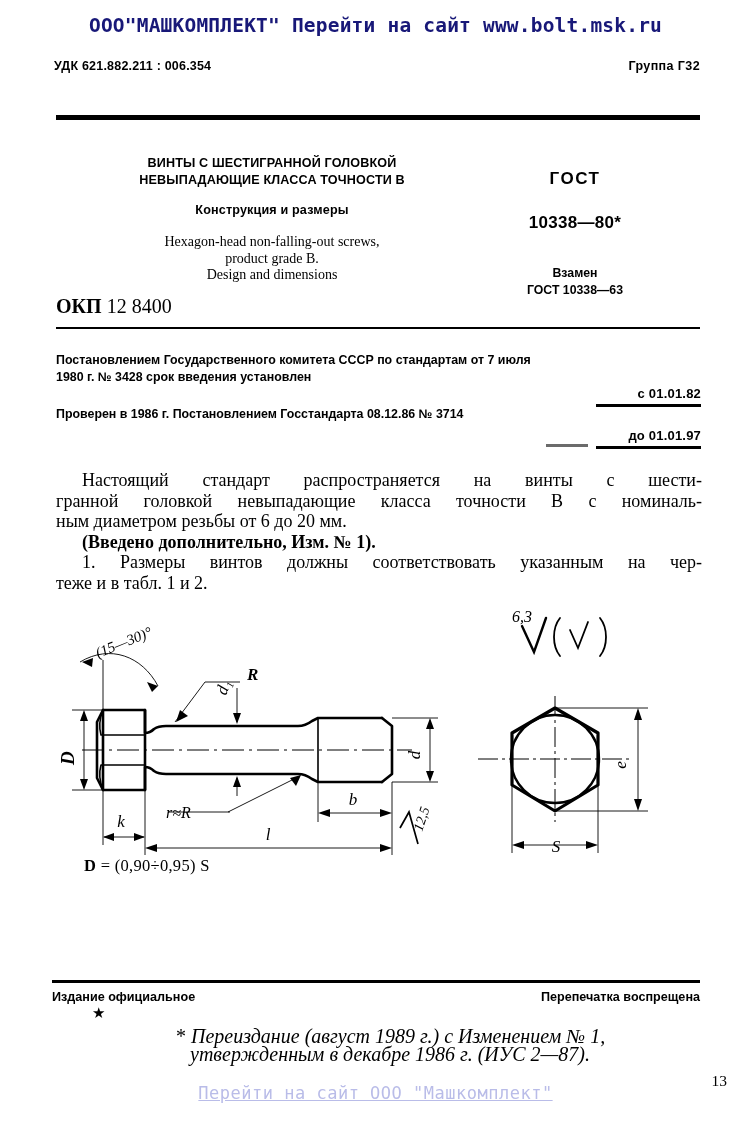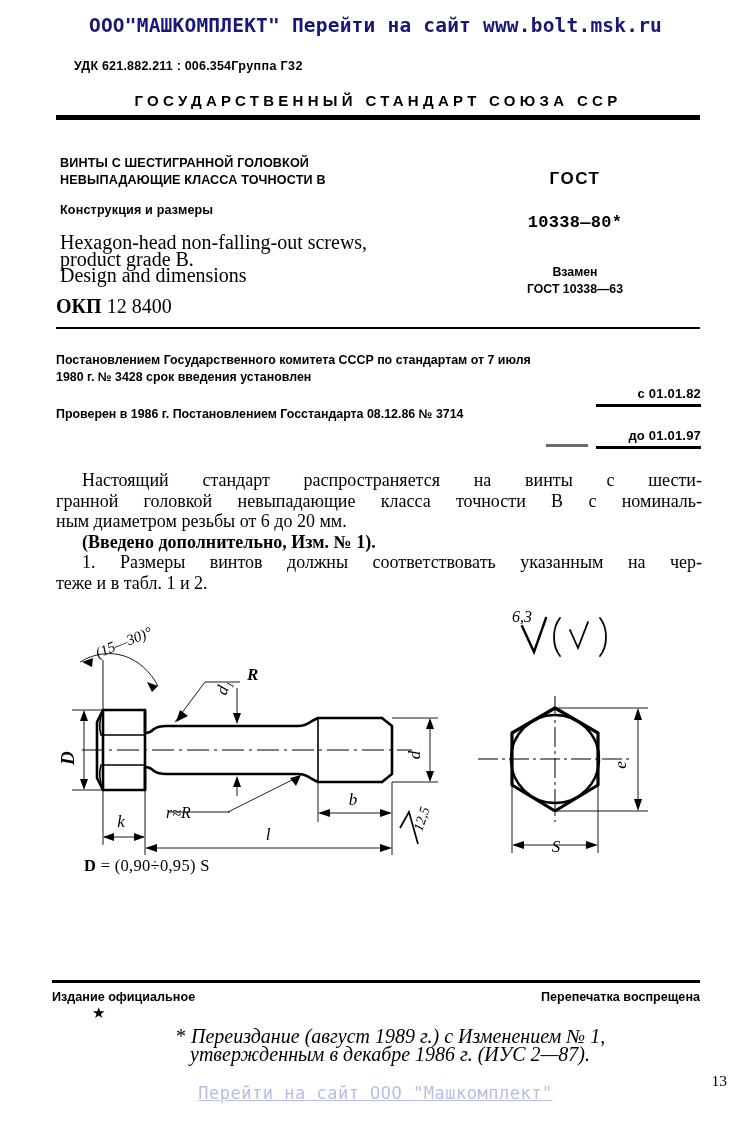--- a/index.html
+++ b/index.html
@@ -38,26 +38,25 @@
     white-space: nowrap;
   }
 
   
   .udk-row {
     position: absolute;
     top: 59px;
     left: 54px;
     width: 646px;
     display: flex;
-    justify-content: flex-start;
+    justify-content: space-between;
     align-items: baseline;
     font-family: "Liberation Sans", sans-serif;
     font-weight: bold;
     font-size: 12.5px;
-    margin-left: 20px;
   }
   .udk-left { letter-spacing: 0.2px; }
   .udk-right { letter-spacing: 0.4px; }
 
   
   .gost-banner {
     position: absolute;
     top: 92px;
     left: 56px;
     width: 644px;
@@ -85,55 +84,56 @@
   
   .title-block {
     position: absolute;
     top: 155px;
     left: 56px;
     width: 644px;
     height: 150px;
   }
   .title-left {
     position: absolute;
-    left: 4px;
+    left: 16px;
     top: 0;
     width: 400px;
+    text-align: center;
   }
   .t-main {
     font-family: "Liberation Sans", sans-serif;
     font-weight: bold;
     font-size: 12.6px;
     line-height: 17px;
     letter-spacing: 0.15px;
   }
   .t-sub {
     margin-top: 14px;
     font-family: Liberation Sans, sans-serif;
     font-weight: bold;
     font-size: 12.6px;
     letter-spacing: 0.15px;
   }
   .t-eng {
     margin-top: 17px;
     font-family: "Liberation Serif", serif;
-    font-size: 20px;
+    font-size: 14px;
     line-height: 16.5px;
   }
   .title-right {
     position: absolute;
     right: 30px;
     top: 0;
     width: 190px;
     text-align: center;
     font-family: "Liberation Sans", sans-serif;
     font-weight: bold;
   }
   .r-gost { font-size: 17px; letter-spacing: 1.5px; margin-top: 14px; }
-  .r-num  { font-size: 17px; letter-spacing: 0.3px; margin-top: 24px; font-family: Liberation Mono, monospace; }
+  .r-num  { font-size: 17px; letter-spacing: 0.3px; margin-top: 24px; }
   .r-vz   { font-size: 12.3px; margin-top: 33px; }
   .r-old  { font-size: 12.3px; margin-top: 3px; }
 
   .okp {
     position: absolute;
     top: 295px;
     left: 56px;
     font-family: "Liberation Serif", serif;
     font-size: 20px;
     font-weight: bold;
@@ -276,21 +276,20 @@
 
 <div class="page">
 
   <div class="top-link">ООО"МАШКОМПЛЕКТ" Перейти на сайт www.bolt.msk.ru</div>
 
   <div class="udk-row">
     <div class="udk-left">УДК 621.882.211 : 006.354</div>
     <div class="udk-right">Группа Г32</div>
   </div>
 
-  <div class="gost-banner">ГОСУДАРСТВЕННЫЙ СТАНДАРТ СОЮЗА ССР</div>
   <div class="rule-thick" style="top:115px;"></div>
 
   <div class="title-block">
     <div class="title-left">
       <div class="t-main">
         <div>ВИНТЫ С ШЕСТИГРАННОЙ ГОЛОВКОЙ</div>
         <div>НЕВЫПАДАЮЩИЕ КЛАССА ТОЧНОСТИ В</div>
       </div>
       <div class="t-sub">Конструкция и размеры</div>
       <div class="t-eng">

